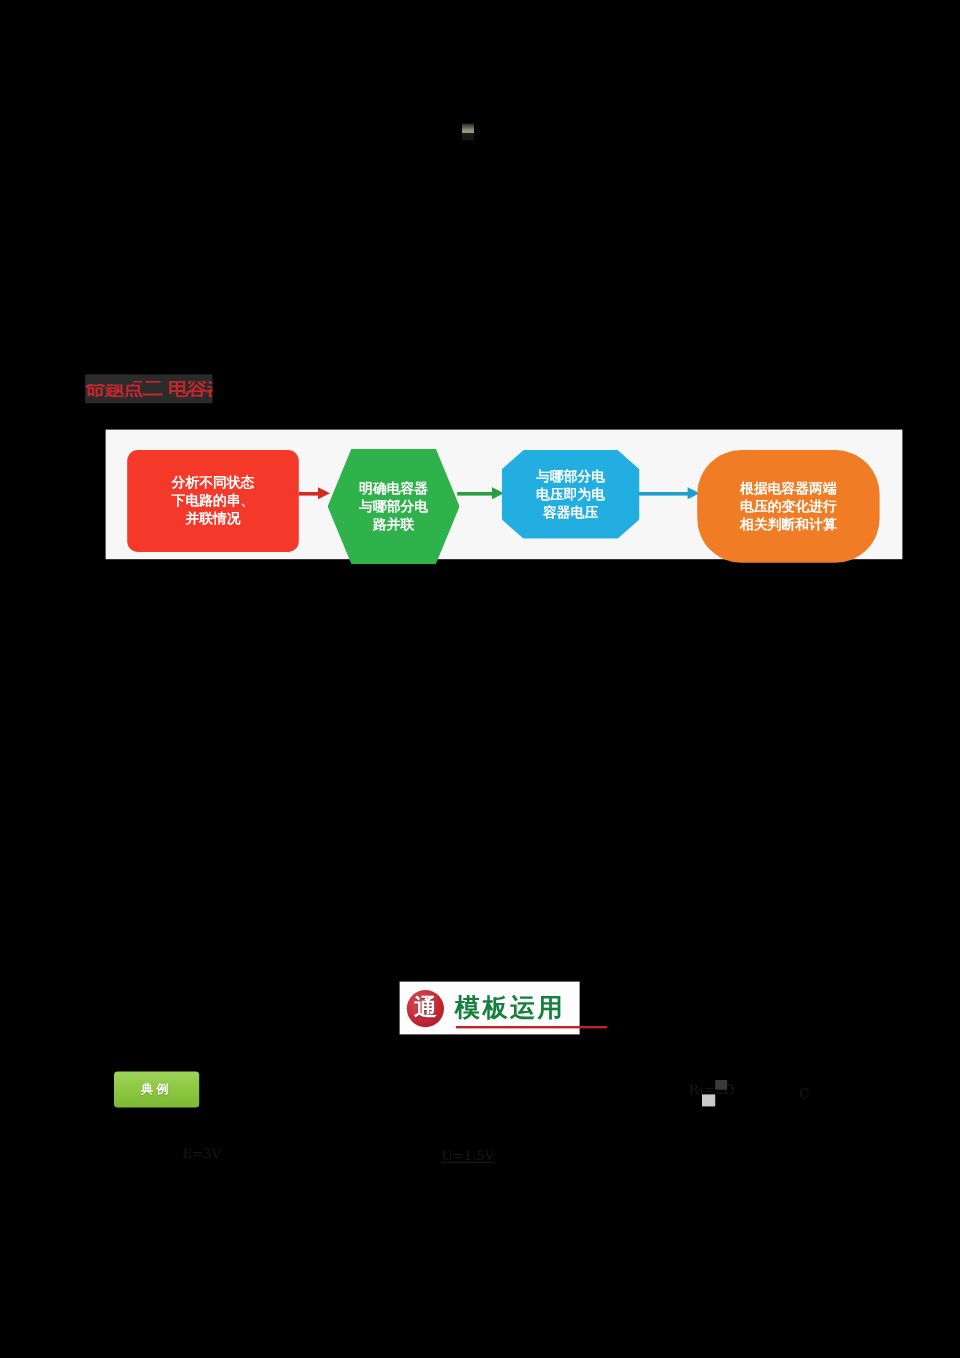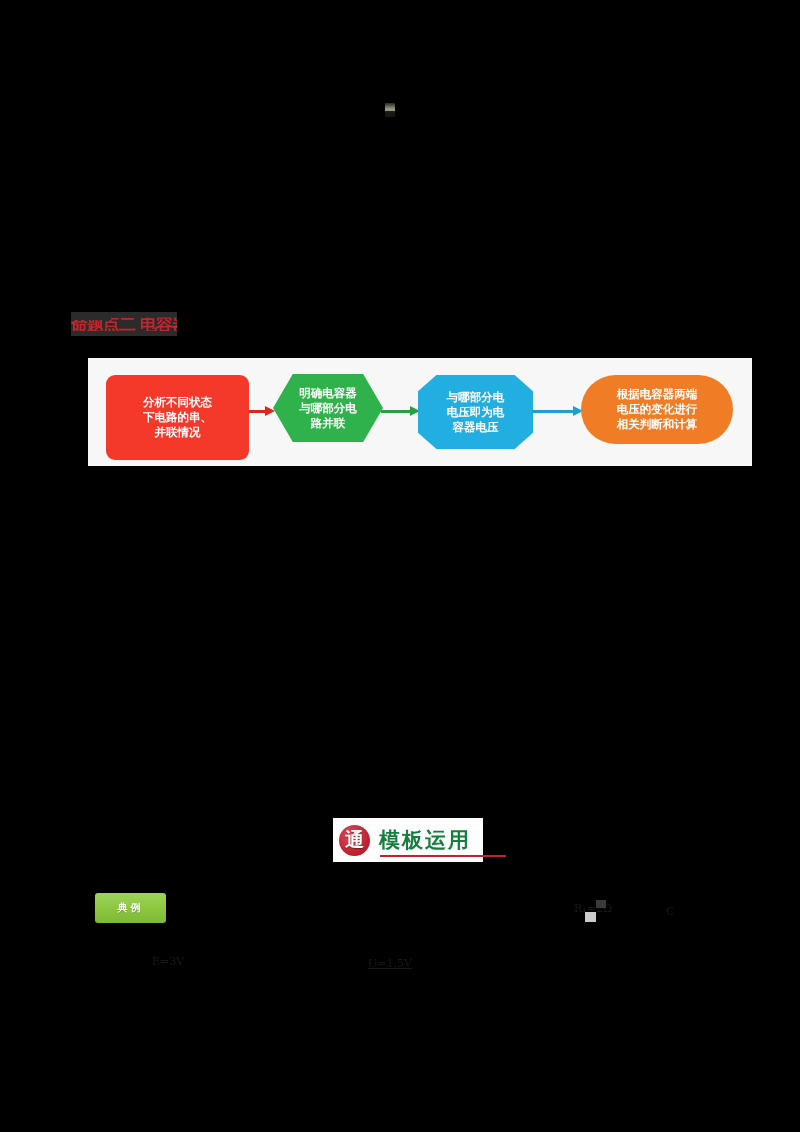--- a/index.html
+++ b/index.html
@@ -115,39 +115,39 @@
     width: 143px;
     height: 85px;
     background: #f4392a;
     border-radius: 9px;
   }
   
   .node-2 {
     left: 185px;
     top: 16px;
     width: 110px;
-    height: 68px;
+    height: 96px;
     background: #2fb24b;
     clip-path: polygon(18% 0%, 82% 0%, 100% 50%, 82% 100%, 18% 100%, 0% 50%);
   }
   
   .node-3 {
     left: 330px;
     top: 17px;
     width: 115px;
     height: 74px;
     background: #22aee0;
     clip-path: polygon(16% 0%, 84% 0%, 100% 22%, 100% 78%, 84% 100%, 16% 100%, 0% 78%, 0% 22%);
   }
   
   .node-4 {
     left: 493px;
     top: 17px;
     width: 152px;
-    height: 69px;
+    height: 94px;
     background: #f07d26;
     border-radius: 37px / 37px;
   }
 
   
   .arrow {
     position: absolute;
     height: 3px;
   }
   .arrow .shaft {

